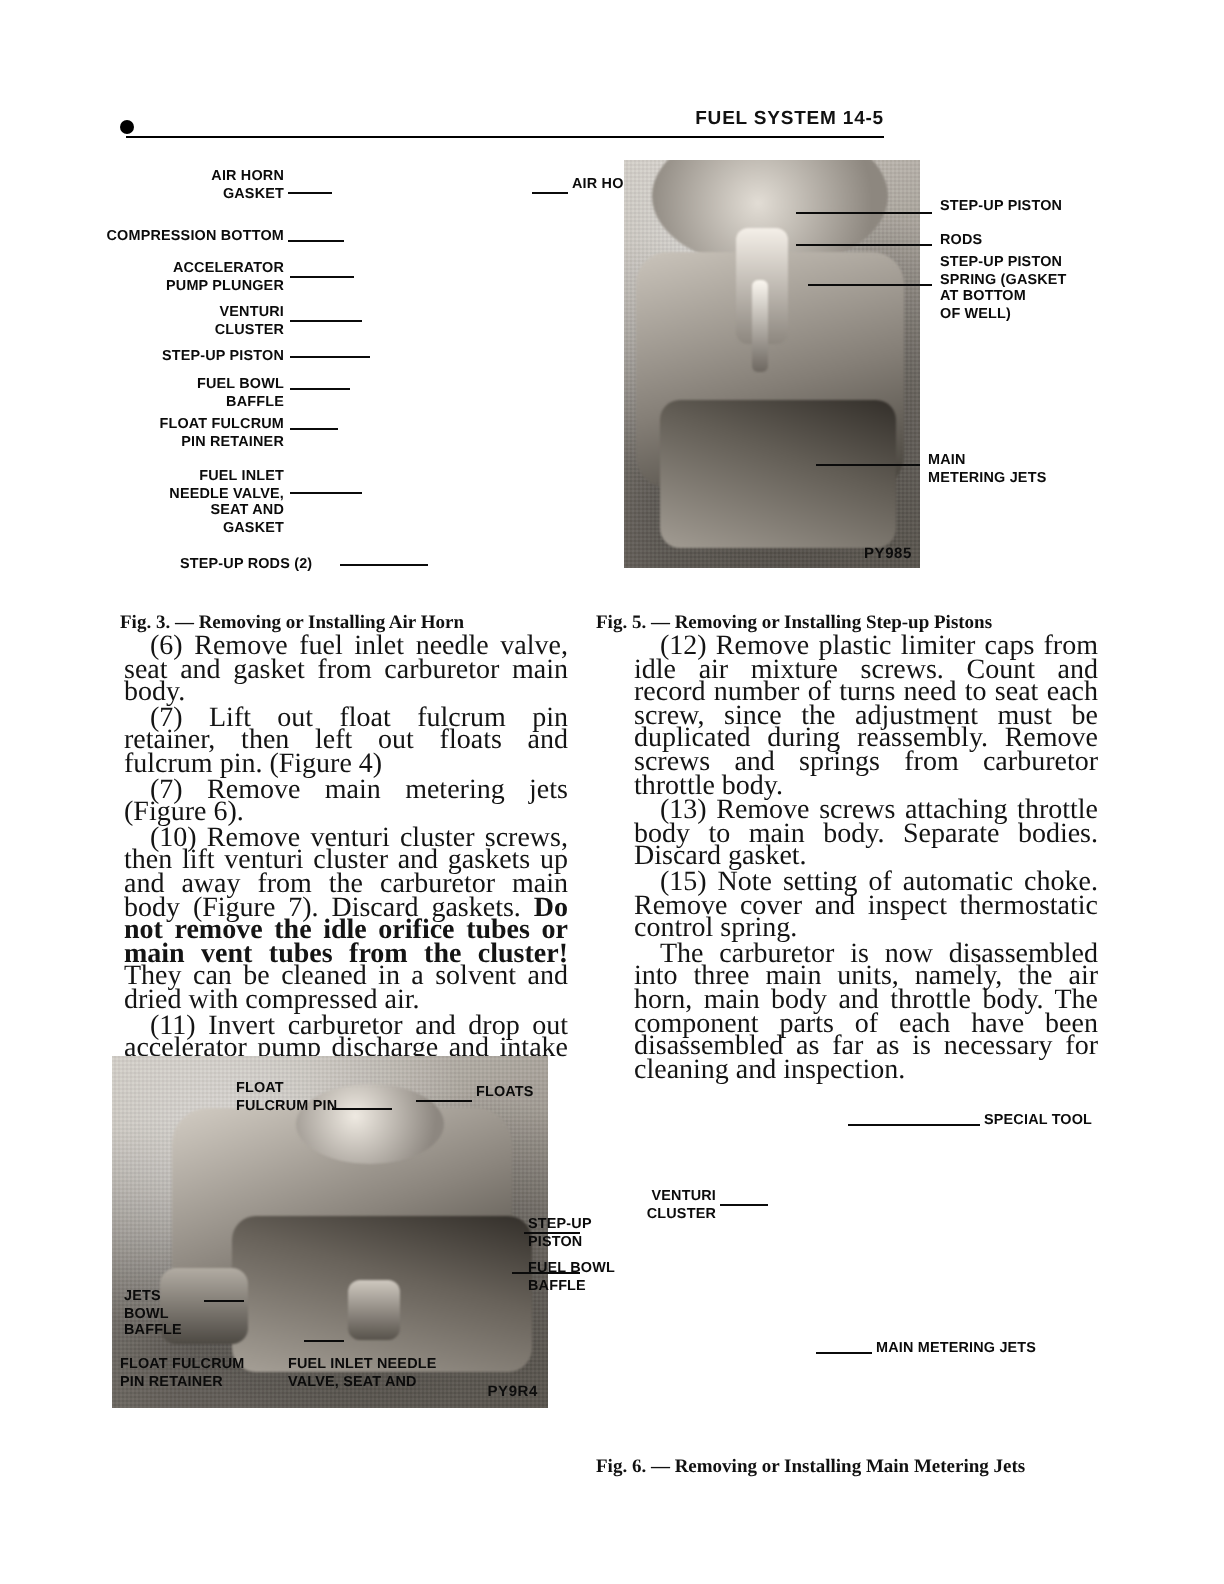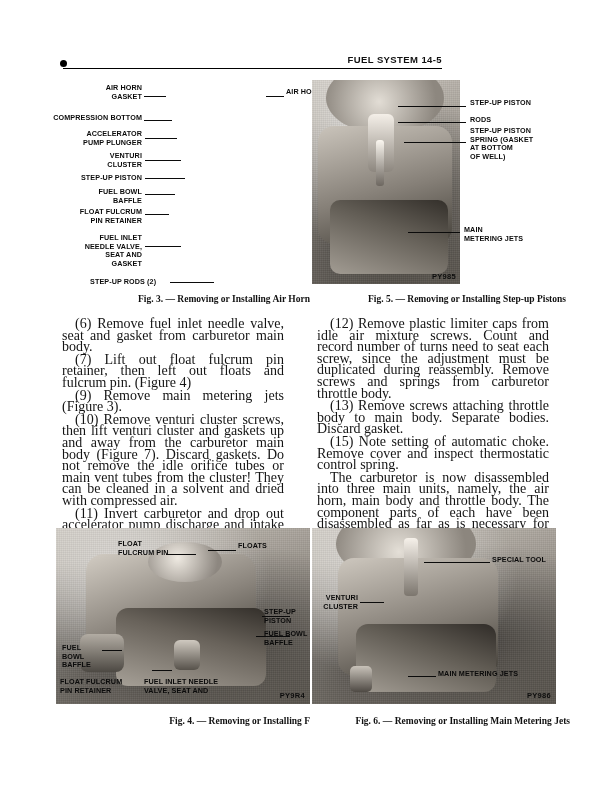--- a/index.html
+++ b/index.html
@@ -66,23 +66,24 @@
     position: absolute;
     left: 0; top: 0;
     overflow: hidden;
     background: #b9b4ac;
   }
   .fig-caption {
     position: absolute;
     font-family: "Liberation Serif", serif;
     font-size: 9.5px;
     font-weight: bold;
-    text-align: right;
+    text-align: left;
     width: 100%;
     color: #111;
+    margin-top: 13px;
   }
   .photo-code {
     position: absolute;
     font-family: "Liberation Sans", sans-serif;
     font-size: 7.5px;
     font-weight: bold;
     color: #0d0d0d;
     letter-spacing: 0.3px;
   }
 
@@ -139,21 +140,21 @@
     font-family: "Liberation Serif", serif;
     font-size: 14px;
     line-height: 11.6px;
     text-align: justify;
     color: #141414;
   }
   .col p {
     margin: 0 0 1px 0;
     text-indent: 13px;
   }
-  .col b { font-weight: normal; }
+  .col b { font-weight: bold; }
 </style>
 </head>
 <body>
 
 <div class="page">
 
   <div class="header">
     <div class="header-bullet"></div>
     <div class="header-title">FUEL SYSTEM 14-5</div>
     <div class="header-rule"></div>
@@ -218,36 +219,36 @@
 OF WELL)</div>
     <div class="lbl l" style="left:152px; top:152px; width:80px;">MAIN
 METERING JETS</div>
 
     <div class="fig-caption" style="left:-14px; top:220px; width:268px;">Fig. 5. — Removing or Installing Step-up Pistons</div>
   </div>
 
   <div class="col" style="left:62px; top:318px; width:222px;">
     <p>(6) Remove fuel inlet needle valve, seat and gasket from carburetor main body.</p>
     <p>(7) Lift out float fulcrum pin retainer, then left out floats and fulcrum pin. (Figure 4)</p>
-    <p>(9) Remove main metering jets (Figure 3).</p>
+    <p>(7) Remove main metering jets (Figure 6).</p>
     <p>
       <span>(10) Remove venturi cluster screws, then lift venturi cluster and gaskets up and away from the carburetor main body (Figure 7). Discard gaskets. </span><b>Do not remove the idle orifice tubes or main vent tubes from the cluster!</b><span> They can be cleaned in a solvent and dried with compressed air.</span>
     </p>
     <p>(11) Invert carburetor and drop out accelerator pump discharge and intake check valves.</p>
   </div>
 
   <div class="col" style="left:317px; top:318px; width:232px;">
     <p>(12) Remove plastic limiter caps from idle air mixture screws. Count and record number of turns need to seat each screw, since the adjustment must be duplicated during reassembly. Remove screws and springs from carburetor throttle body.</p>
     <p>(13) Remove screws attaching throttle body to main body. Separate bodies. Discard gasket.</p>
     <p>(15) Note setting of automatic choke. Remove cover and inspect thermostatic control spring.</p>
     <p>The carburetor is now disassembled into three main units, namely, the air horn, main body and throttle body. The component parts of each have been disassembled as far as is necessary for cleaning and inspection.</p>
   </div>
 
   <div class="fig" style="left:56px; top:528px; width:254px; height:200px;">
-    <div class="fig-photo" style="left:0px; top:0px; width:254px; height:176px;">
+    <div class="fig-photo" style="left:0px; top:0px; width:218px; height:176px;">
       <div class="grain"></div>
       <div class="blob" style="left:30px; top:26px; width:170px; height:96px; border-radius:18px; background:linear-gradient(160deg,#d2ccc3,#8b857d 55%,#4a463f);"></div>
       <div class="blob" style="left:60px; top:80px; width:150px; height:78px; border-radius:12px; background:linear-gradient(15deg,#a6a097,#68625a 60%,#332f2a);"></div>
       <div class="blob" style="left:92px; top:14px; width:74px; height:40px; border-radius:50%; background:radial-gradient(circle at 40% 40%, #efeae2, #8d8780 80%);"></div>
       <div class="blob" style="left:24px; top:106px; width:44px; height:38px; border-radius:8px; background:linear-gradient(180deg,#b2aca3,#4d4943);"></div>
       <div class="blob" style="left:118px; top:112px; width:26px; height:30px; border-radius:6px; background:linear-gradient(180deg,#cfc9c0,#57524b);"></div>
       <div class="photo-code" style="right:5px; bottom:4px;">PY9R4</div>
     </div>
 
     <div class="ln" style="left:110px; top:26px; width:30px;"></div>
@@ -257,41 +258,31 @@
     <div class="ln" style="left:46px; top:122px; width:20px;"></div>
     <div class="ln" style="left:96px; top:142px; width:20px;"></div>
 
     <div class="lbl l" style="left:62px; top:12px; width:74px;">FLOAT
 FULCRUM PIN</div>
     <div class="lbl l" style="left:182px; top:14px; width:50px;">FLOATS</div>
     <div class="lbl l" style="left:208px; top:80px; width:52px;">STEP-UP
 PISTON</div>
     <div class="lbl l" style="left:208px; top:102px; width:52px;">FUEL BOWL
 BAFFLE</div>
-    <div class="lbl l" style="left:6px; top:116px; width:40px;">FUEL
+    <div class="lbl l" style="left:6px; top:116px; width:40px;">JETS
 BOWL
 BAFFLE</div>
     <div class="lbl l" style="left:4px; top:150px; width:78px;">FLOAT FULCRUM
 PIN RETAINER</div>
     <div class="lbl l" style="left:88px; top:150px; width:92px;">FUEL INLET NEEDLE
 VALVE, SEAT AND</div>
 
-    <div class="fig-caption" style="left:0; top:188px;">Fig. 4. — Removing or Installing F</div>
   </div>
 
   <div class="fig" style="left:312px; top:528px; width:244px; height:200px;">
-    <div class="fig-photo" style="left:0px; top:0px; width:244px; height:176px;">
-      <div class="grain"></div>
-      <div class="blob" style="left:24px; top:-22px; width:140px; height:76px; background:radial-gradient(circle at 45% 60%, #e4dfd7, #8c867e 75%);"></div>
-      <div class="blob" style="left:26px; top:30px; width:160px; height:118px; border-radius:16px; background:linear-gradient(165deg,#cdc7be,#857f77 55%,#413d36);"></div>
-      <div class="blob" style="left:44px; top:96px; width:140px; height:68px; border-radius:12px; background:linear-gradient(20deg,#a39d94,#605b53 60%,#302c28);"></div>
-      <div class="blob" style="left:92px; top:10px; width:14px; height:58px; border-radius:4px; background:linear-gradient(180deg,#f6f1ea,#7c766e);"></div>
-      <div class="blob" style="left:38px; top:138px; width:22px; height:26px; border-radius:5px; background:linear-gradient(180deg,#c8c2b9,#4f4a44);"></div>
-      <div class="photo-code" style="right:5px; bottom:4px;">PY986</div>
-    </div>
 
     <div class="ln" style="left:112px; top:34px; width:66px;"></div>
     <div class="ln" style="left:48px; top:74px; width:24px;"></div>
     <div class="ln" style="left:96px; top:148px; width:28px;"></div>
 
     <div class="lbl l" style="left:180px; top:28px; width:64px;">SPECIAL TOOL</div>
     <div class="lbl r" style="left:-6px; top:66px; width:52px;">VENTURI
 CLUSTER</div>
     <div class="lbl l" style="left:126px; top:142px; width:110px;">MAIN METERING JETS</div>
 

